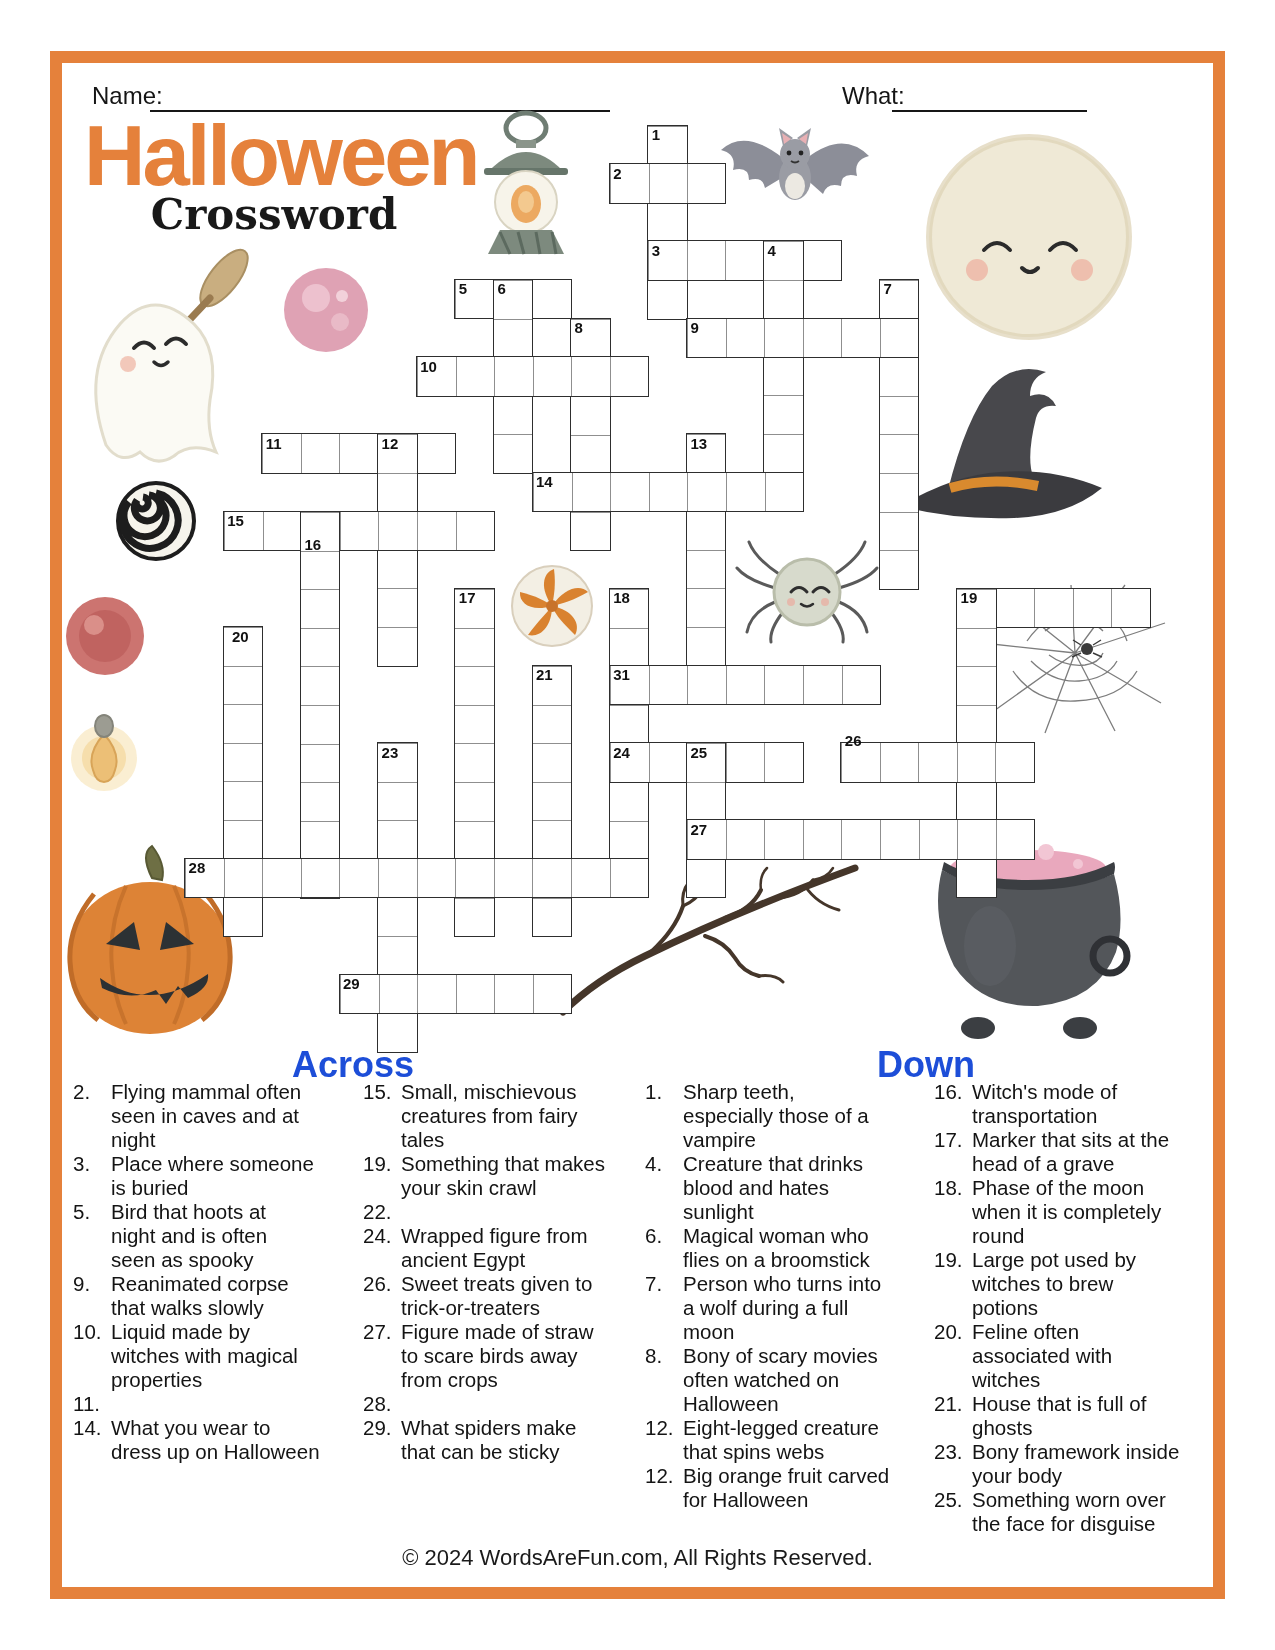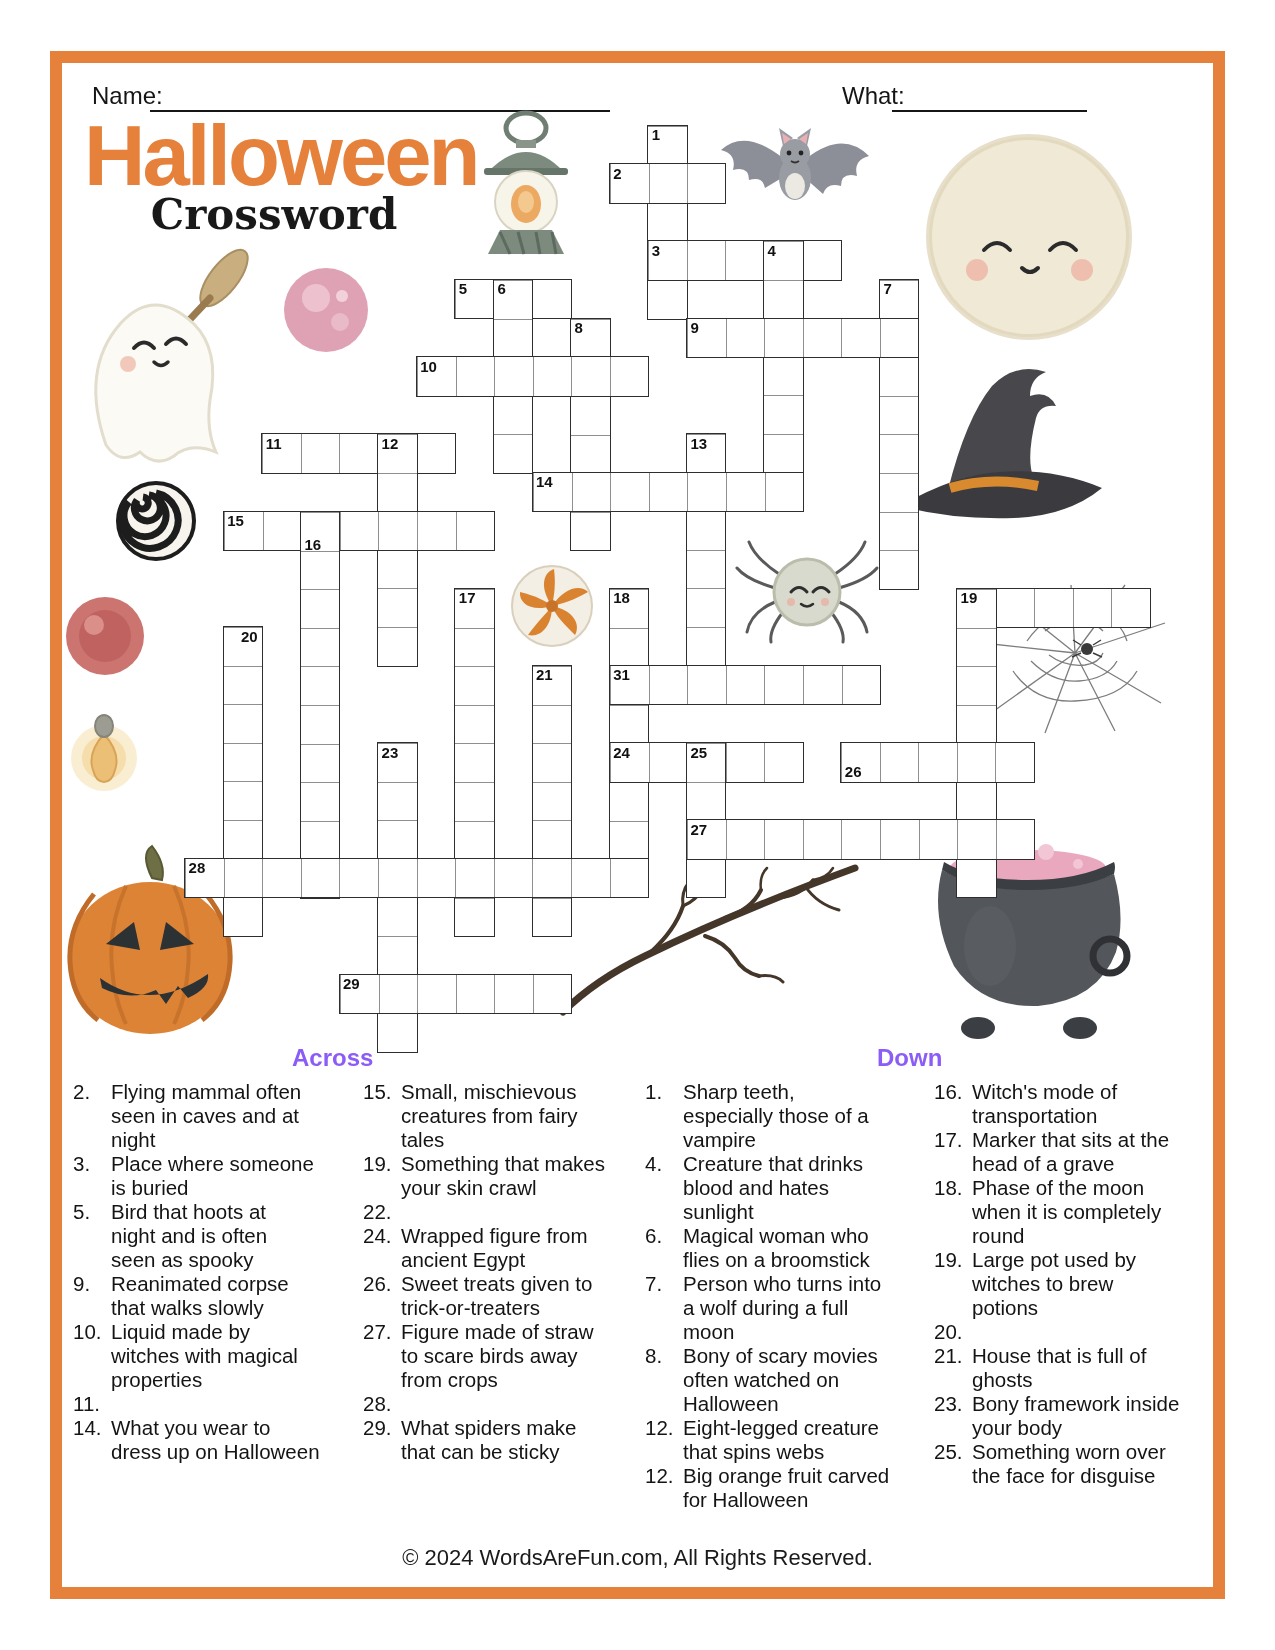--- a/index.html
+++ b/index.html
@@ -16,21 +16,21 @@
   .title-sub{position:absolute;left:84px;top:190px;width:380px;text-align:center;
              font-family:"DejaVu Serif",serif;font-size:42px;font-weight:700;color:#191919;}
   
   .grid-layer{position:absolute;left:0;top:0;width:100%;height:100%;}
   .word{position:absolute;background:#fff;border:1.5px solid #2E2E2E;z-index:2;}
   .word .cell{position:absolute;z-index:3;}
   .cellnum{position:absolute;z-index:4;font-size:15px;font-weight:700;color:#111;line-height:16px;}
   
   .deco{position:absolute;z-index:1;}
   
-  .sec-head{position:absolute;top:1044px;font-size:24px;font-weight:700;color:#8b5cf6;z-index:5;}
+  .sec-head{position:absolute;top:1044px;font-size:36px;font-weight:700;color:#1d4ed8;z-index:5;}
   .clues-col{position:absolute;top:1080px;width:270px;z-index:5;}
   .clue{display:flex;margin:0;}
   .cnum{flex:0 0 38px;font-size:20.5px;line-height:24px;color:#141414;}
   .ctext{flex:1;font-size:20.5px;line-height:24px;color:#141414;white-space:pre-line;}
   .footer{position:absolute;left:0;top:1545px;width:1275px;text-align:center;
           font-size:22px;color:#1a1a1a;z-index:5;}
 </style>
 </head>
 <body>
 
@@ -401,21 +401,21 @@
       <div class="word" style="left: 222.7px; top: 626.3px; width: 38.6px; height: 308.8px; background-image: repeating-linear-gradient(rgb(143, 143, 143) 0px, rgb(143, 143, 143) 1px, transparent 1px, transparent 38.6px);">
         <div class="cell" style="width: 38.6px; height: 38.6px; left: 0px; top: 0px;"></div>
         <div class="cell" style="width: 38.6px; height: 38.6px; left: 0px; top: 38.6px;"></div>
         <div class="cell" style="width: 38.6px; height: 38.6px; left: 0px; top: 77.2px;"></div>
         <div class="cell" style="width: 38.6px; height: 38.6px; left: 0px; top: 115.8px;"></div>
         <div class="cell" style="width: 38.6px; height: 38.6px; left: 0px; top: 154.4px;"></div>
         <div class="cell" style="width: 38.6px; height: 38.6px; left: 0px; top: 193px;"></div>
         <div class="cell" style="width: 38.6px; height: 38.6px; left: 0px; top: 231.6px;"></div>
         <div class="cell" style="width: 38.6px; height: 38.6px; left: 0px; top: 270.2px;"></div>
       </div>
-      <span class="cellnum" style="left: 241px; top: 628.8px;">20</span>
+      <span class="cellnum" style="left: 232px; top: 628.8px;">20</span>
       <div class="word" style="left: 531.5px; top: 664.9px; width: 38.6px; height: 270.2px; background-image: repeating-linear-gradient(rgb(143, 143, 143) 0px, rgb(143, 143, 143) 1px, transparent 1px, transparent 38.6px);">
         <div class="cell" style="width: 38.6px; height: 38.6px; left: 0px; top: 0px;"></div>
         <div class="cell" style="width: 38.6px; height: 38.6px; left: 0px; top: 38.6px;"></div>
         <div class="cell" style="width: 38.6px; height: 38.6px; left: 0px; top: 77.2px;"></div>
         <div class="cell" style="width: 38.6px; height: 38.6px; left: 0px; top: 115.8px;"></div>
         <div class="cell" style="width: 38.6px; height: 38.6px; left: 0px; top: 154.4px;"></div>
         <div class="cell" style="width: 38.6px; height: 38.6px; left: 0px; top: 193px;"></div>
         <div class="cell" style="width: 38.6px; height: 38.6px; left: 0px; top: 231.6px;"></div>
       </div>
       <span class="cellnum" style="left: 536px; top: 667.4px;">21</span>
@@ -455,21 +455,21 @@
         <div class="cell" style="width: 38.6px; height: 38.6px; left: 0px; top: 115.8px;"></div>
       </div>
       <span class="cellnum" style="left: 690.4px; top: 744.6px;">25</span>
       <div class="word" style="left: 840.3px; top: 742.1px; width: 193px; height: 38.6px; background-image: repeating-linear-gradient(to right, rgb(143, 143, 143) 0px, rgb(143, 143, 143) 1px, transparent 1px, transparent 38.6px);">
         <div class="cell" style="width: 38.6px; height: 38.6px; left: 0px; top: 0px;"></div>
         <div class="cell" style="width: 38.6px; height: 38.6px; left: 38.6px; top: 0px;"></div>
         <div class="cell" style="width: 38.6px; height: 38.6px; left: 77.2px; top: 0px;"></div>
         <div class="cell" style="width: 38.6px; height: 38.6px; left: 115.8px; top: 0px;"></div>
         <div class="cell" style="width: 38.6px; height: 38.6px; left: 154.4px; top: 0px;"></div>
       </div>
-      <span class="cellnum" style="left: 844.8px; top: 764px;">26</span>
+      <span class="cellnum" style="left: 844.8px; top: 733px;">26</span>
       <div class="word" style="left: 685.9px; top: 819.3px; width: 347.4px; height: 38.6px; background-image: repeating-linear-gradient(to right, rgb(143, 143, 143) 0px, rgb(143, 143, 143) 1px, transparent 1px, transparent 38.6px);">
         <div class="cell" style="width: 38.6px; height: 38.6px; left: 0px; top: 0px;"></div>
         <div class="cell" style="width: 38.6px; height: 38.6px; left: 38.6px; top: 0px;"></div>
         <div class="cell" style="width: 38.6px; height: 38.6px; left: 77.2px; top: 0px;"></div>
         <div class="cell" style="width: 38.6px; height: 38.6px; left: 115.8px; top: 0px;"></div>
         <div class="cell" style="width: 38.6px; height: 38.6px; left: 154.4px; top: 0px;"></div>
         <div class="cell" style="width: 38.6px; height: 38.6px; left: 193px; top: 0px;"></div>
         <div class="cell" style="width: 38.6px; height: 38.6px; left: 231.6px; top: 0px;"></div>
         <div class="cell" style="width: 38.6px; height: 38.6px; left: 270.2px; top: 0px;"></div>
         <div class="cell" style="width: 38.6px; height: 38.6px; left: 308.8px; top: 0px;"></div>
@@ -641,20 +641,23 @@
 round</span>
       </div>
       <div class="clue">
         <span class="cnum">19.</span>
         <span class="ctext">Large pot used by
 witches to brew
 potions</span>
       </div>
       <div class="clue">
         <span class="cnum">20.</span>
+        <span class="ctext">Feline often
+associated with
+witches</span>
       </div>
       <div class="clue">
         <span class="cnum">21.</span>
         <span class="ctext">House that is full of
 ghosts</span>
       </div>
       <div class="clue">
         <span class="cnum">23.</span>
         <span class="ctext">Bony framework inside
 your body</span>

